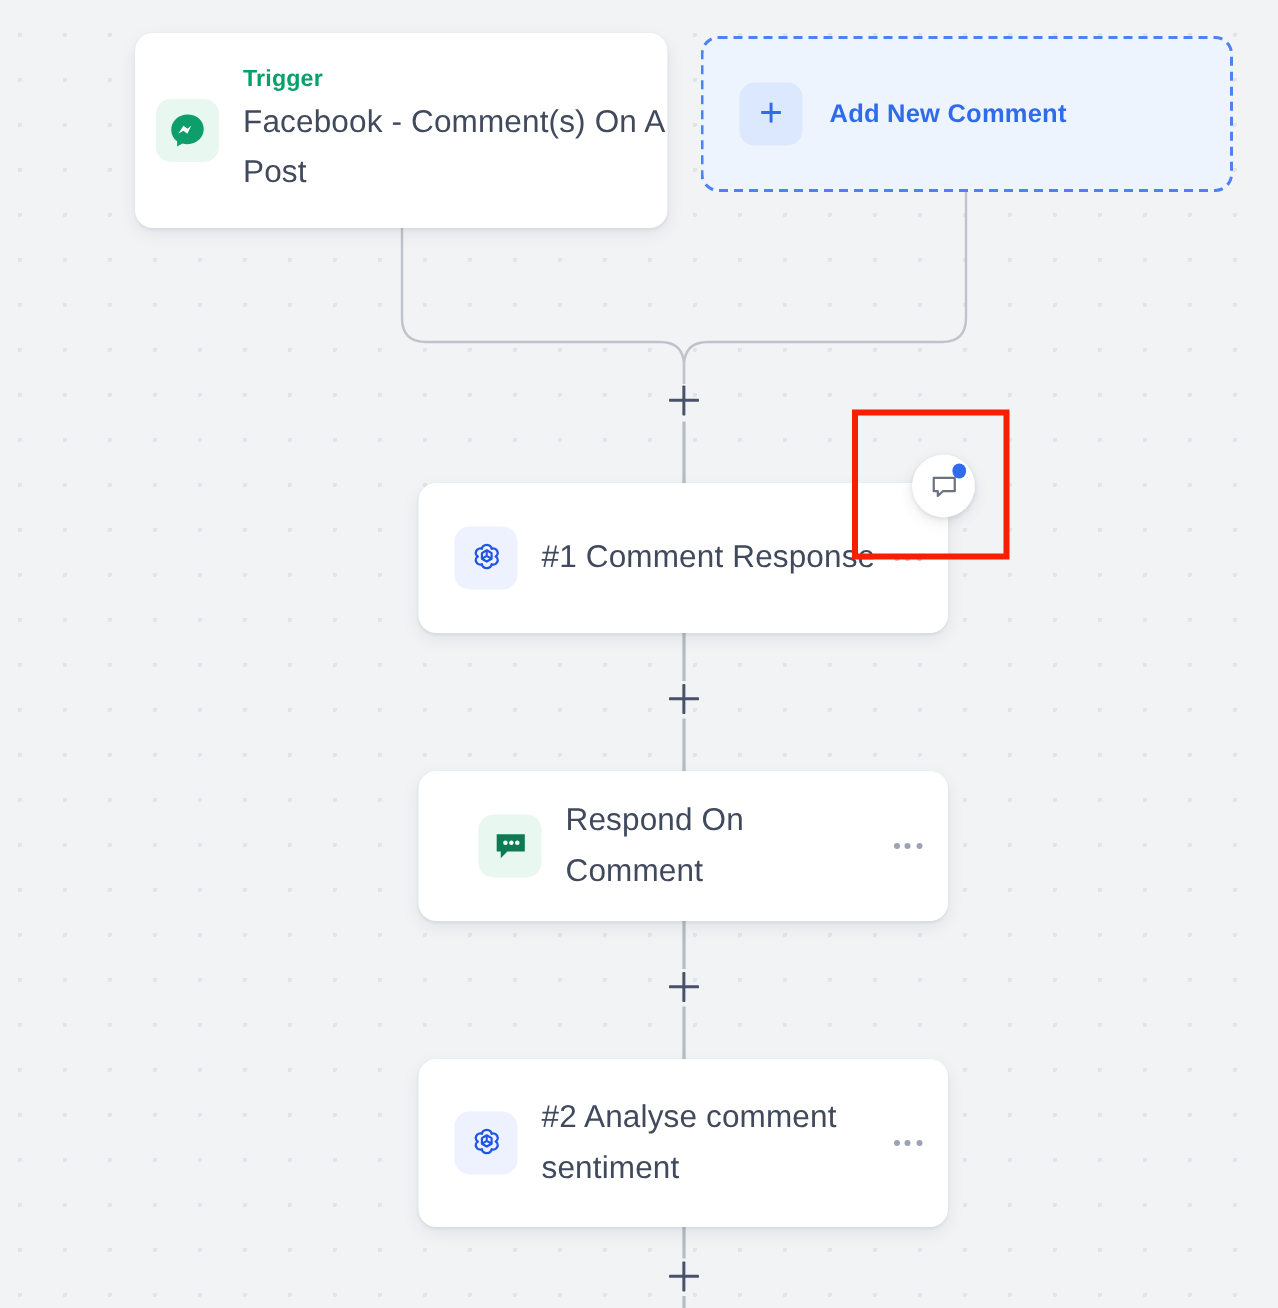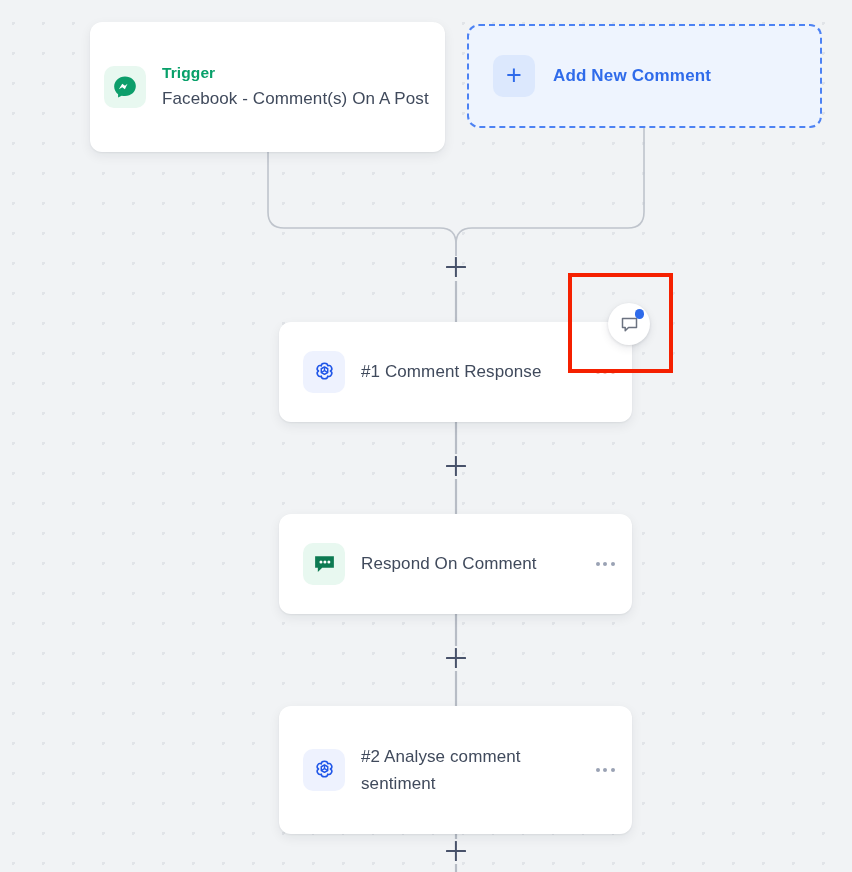--- a/index.html
+++ b/index.html
@@ -55,21 +55,21 @@
 
   .eyebrow {
     color: #08a06a;
     font-size: 15.5px;
     font-weight: 700;
     line-height: 1.45;
     letter-spacing: .1px;
   }
   .card-title {
     color: #404a5c;
-    font-size: 17px;
+    font-size: 21px;
     line-height: 1.6;
     letter-spacing: .1px;
   }
 
   .dots-menu {
     flex: 0 0 auto;
     width: 30px;
     margin-right: 12px;
     display: flex;
     align-items: center;
@@ -121,22 +121,22 @@
   #add-trigger .at-label {
     margin-left: 18px;
     color: #2f6bea;
     font-size: 17px;
     font-weight: 700;
     letter-spacing: .15px;
   }
 
   
   #card-1 { left: 279px; top: 322px; width: 353px; height: 100px; padding-left: 24px; }
-  #card-2 { left: 279px; top: 514px; width: 353px; height: 100px; padding-left: 24px; }
-  #card-3 { left: 279px; top: 706px; width: 353px; height: 128px; padding-left: 24px; }
+  #card-2 { left: 279px; top: 514px; width: 353px; height: 100px; padding-left: 40px; }
+  #card-3 { left: 279px; top: 706px; width: 353px; height: 112px; padding-left: 24px; }
 
   
   .plus-node {
     position: absolute;
     width: 26px; height: 26px;
     transform: translate(-50%, -50%);
     cursor: pointer;
   }
   .plus-node::before, .plus-node::after {
     content: "";

